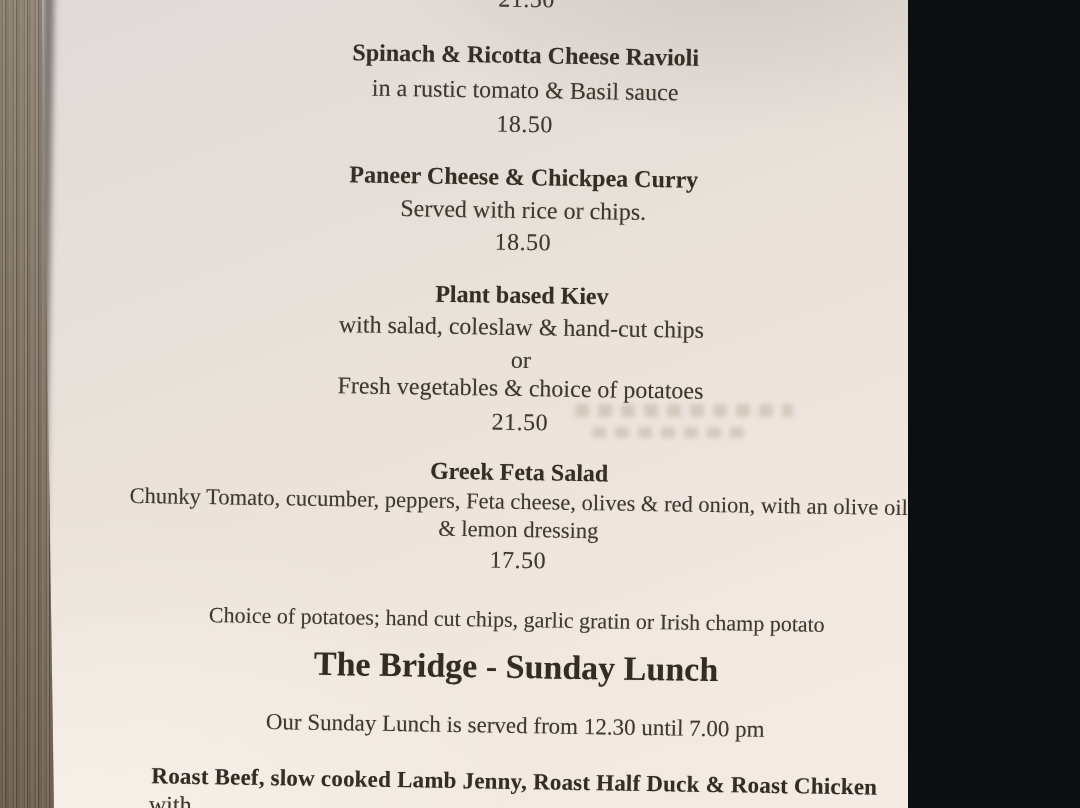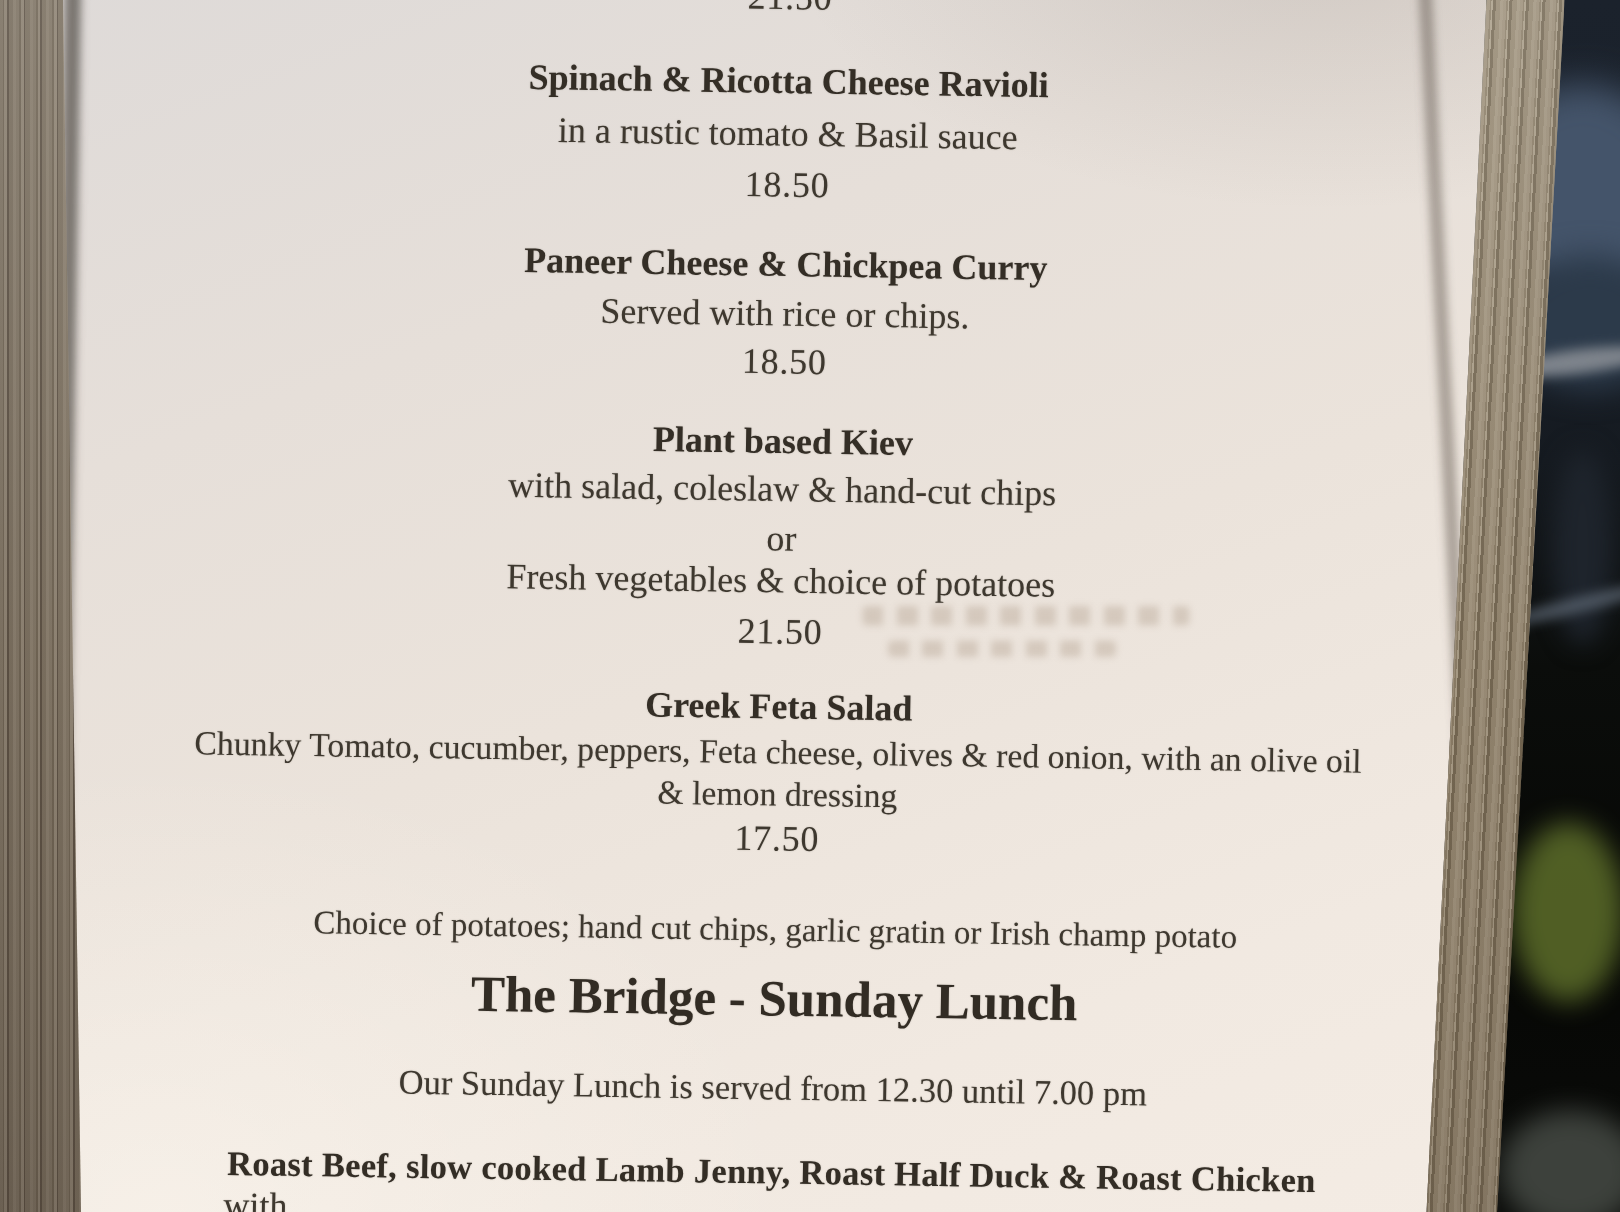--- a/index.html
+++ b/index.html
@@ -1,18 +1,18 @@
 <!DOCTYPE html>
 <html><head>
 <meta charset="utf-8">
 <style>
   html,body{margin:0;padding:0;background:#0c0e10;}
   #scene{
     position:relative;
-    width:1080px;height:808px;
+    width:908px;height:808px;
     overflow:hidden;
     font-family:"Liberation Serif","DejaVu Serif",serif;
     background:#101418;
   }
   
   #backdrop{position:absolute;inset:0;
     background:linear-gradient(180deg,#1b222c 0%,#19202a 22%,#151a20 38%,#0b0d0b 55%,#060705 78%,#0a0b09 100%);}
   .blob{position:absolute;border-radius:50%;}
   .blob.navy-band{left:995px;top:55px;width:130px;height:150px;background:#44546a;filter:blur(12px);transform:rotate(-18deg);}
   .blob.navy-mid{left:1005px;top:170px;width:110px;height:90px;background:#2c3a4a;filter:blur(10px);}

